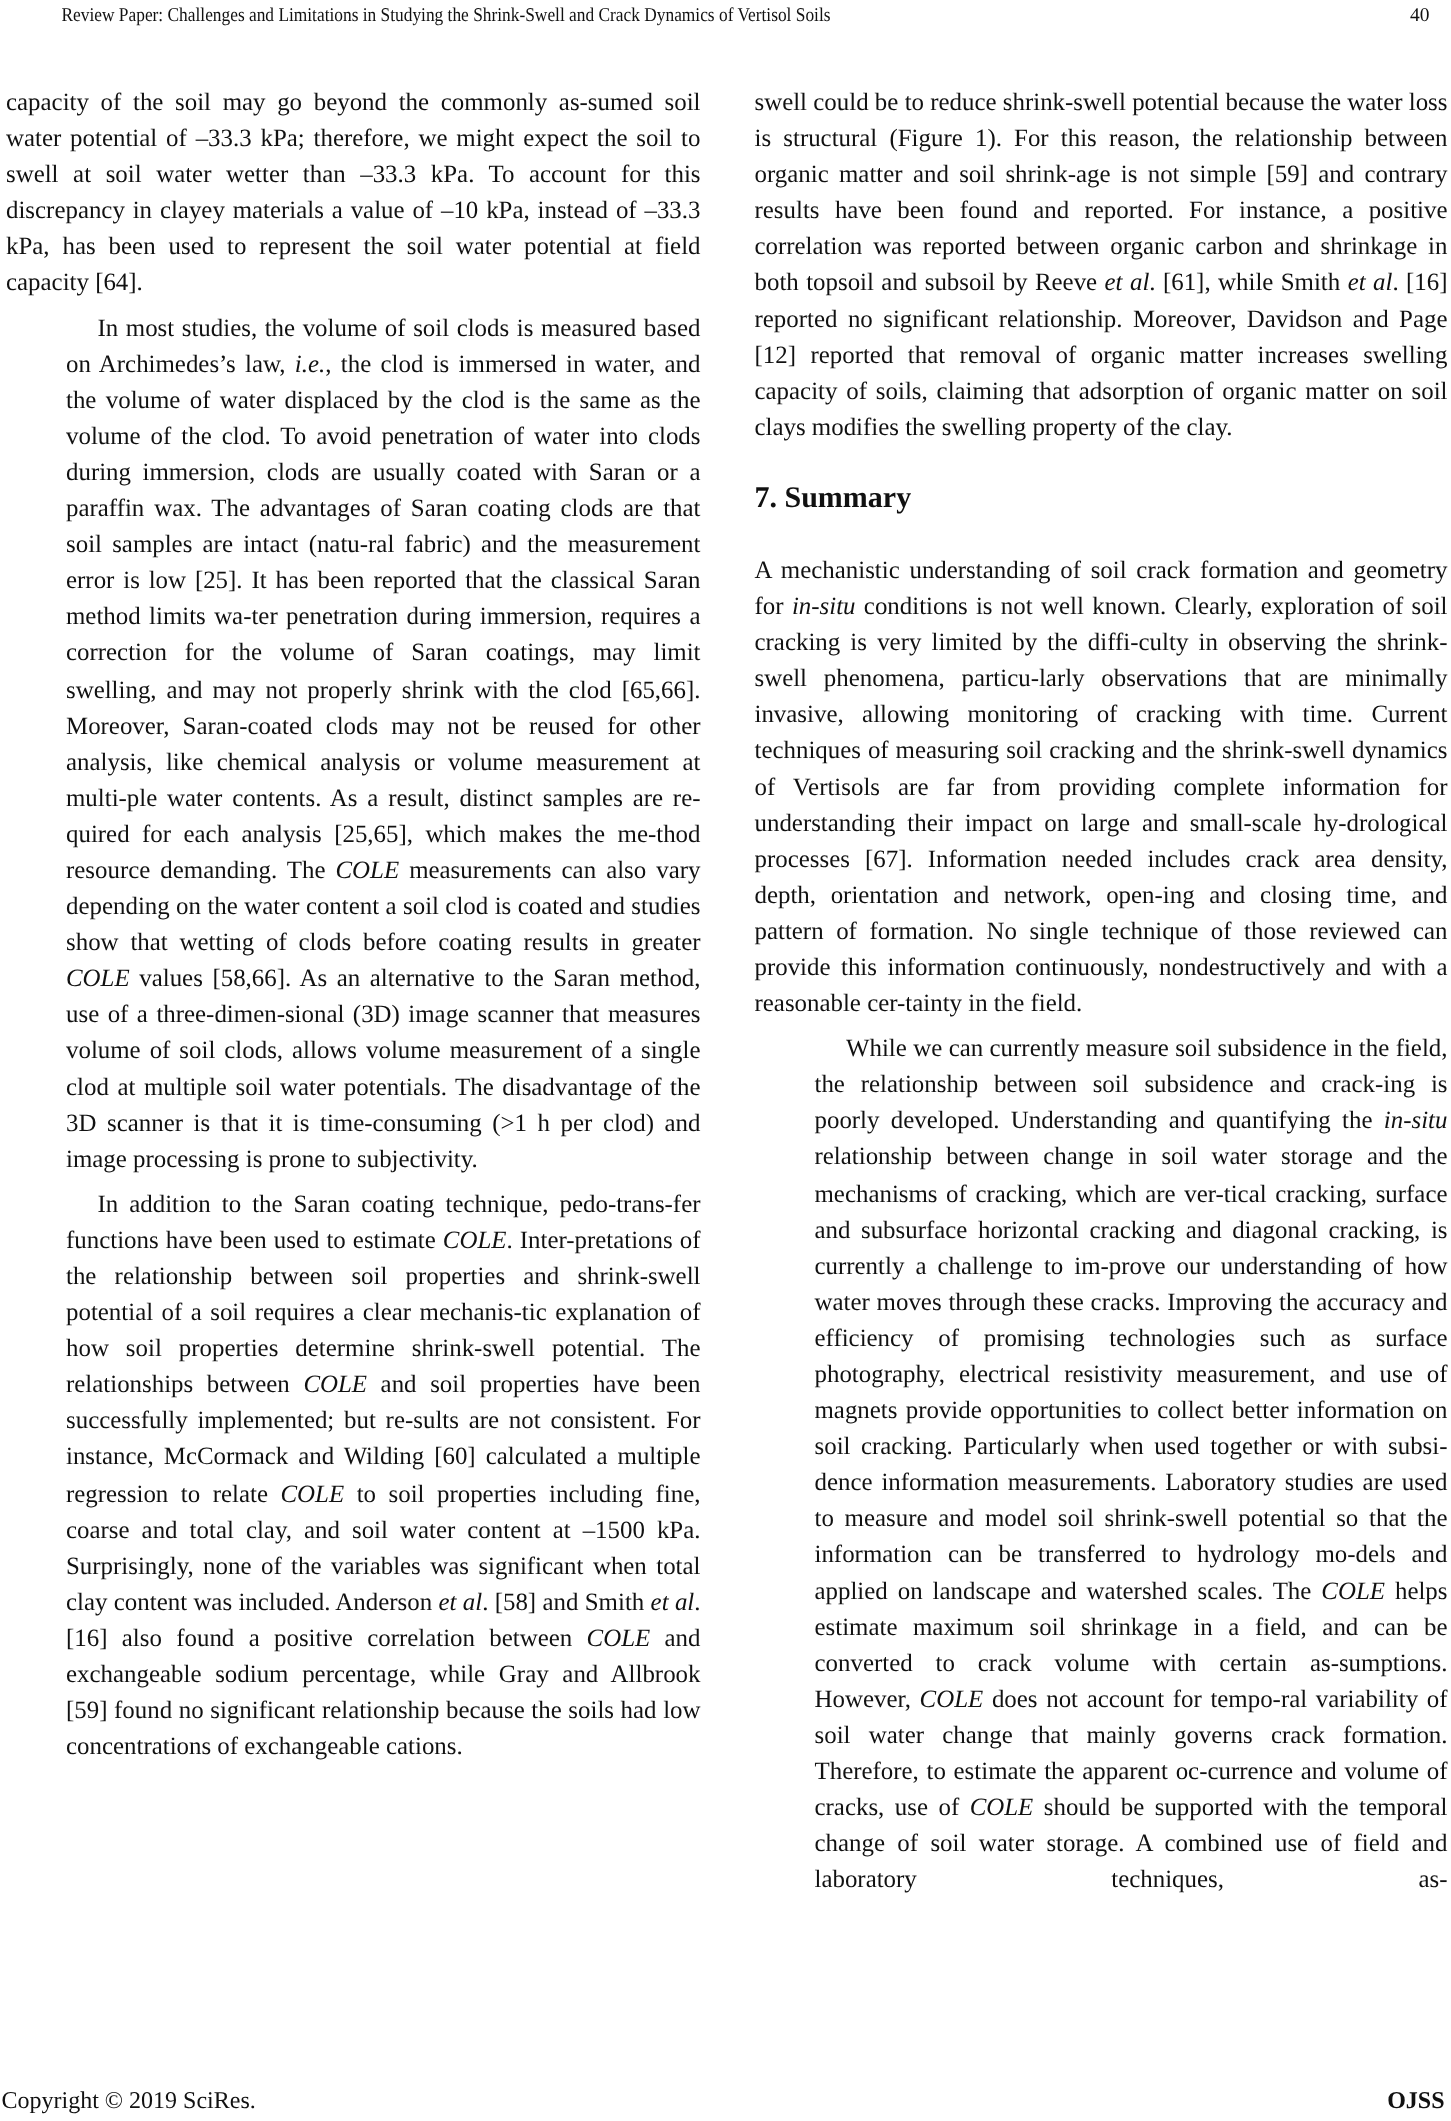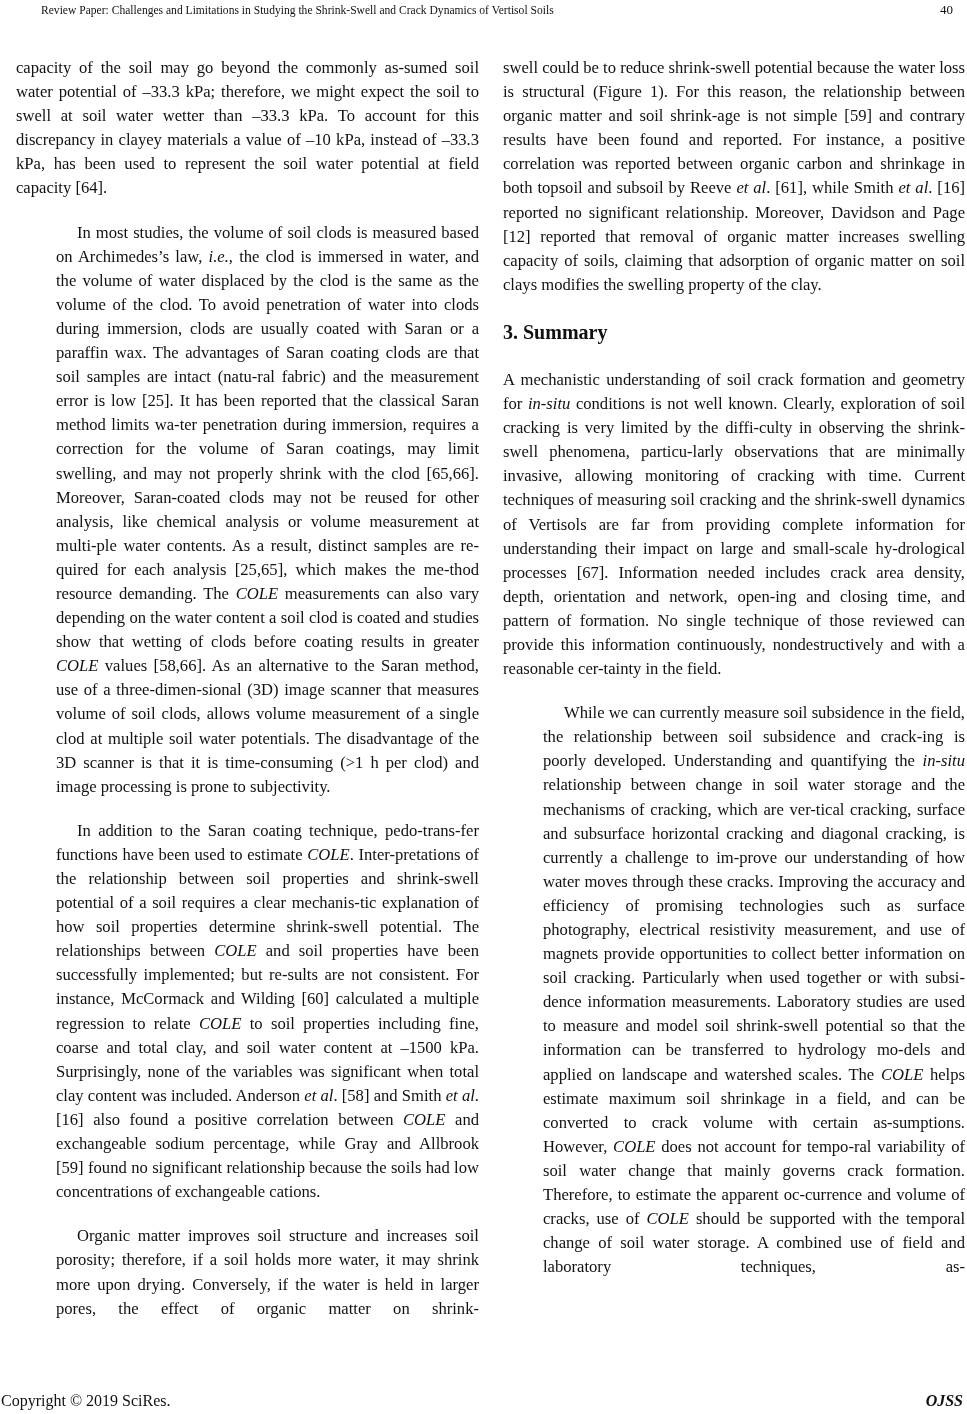--- a/index.html
+++ b/index.html
@@ -16,64 +16,63 @@
     position: absolute; left: 41px; top: 0; white-space: nowrap;
     transform: scaleX(0.89); transform-origin: left top;
   }
   .running-header .page-num { position: absolute; right: 14px; top: 0; }
 
   .column {
     position: absolute; top: 56px;
     font-size: 16.6px; line-height: 24.1px;
     text-align: justify; hyphens: manual;
   }
-  .col-left { left: 16px; width: 463px; }
+  .col-left { left: 4px; width: 463px; }
   .col-right { left: 503px; width: 462px; }
 
   .column p { margin: 0; }
-  .column p.indent { text-indent: 21px; margin-top: 20px; padding-left: 40px; }
+  .column p.indent { text-indent: 21px; margin-top: 6px; padding-left: 40px; }
   .column p.cont { text-indent: 0; }
   .column p.first-after-heading { text-indent: 0; margin-top: 24px; }
   .column p.last-line-justify {
     text-align-last: justify;
   }
   .section-heading {
     font-weight: bold; font-size: 20px; line-height: 24px;
     margin: 23px 0 11px 0;
   }
 
   em { }
   strong { font-weight: normal; }
 
   .footer {
     position: absolute; top: 1391px; left: 0; width: 967px;
     font-size: 16px; line-height: 20px;
   }
   .footer .copyright { position: absolute; left: 1px; }
-  .footer .journal { position: absolute; right: 4px; font-weight: bold; font-style: italic; }
+  .footer .journal { position: absolute; right: 4px; font-weight: bold; }
 </style>
 </head>
 <body>
 
 <header class="running-header">
   <span class="title">Review Paper: Challenges and Limitations in Studying the Shrink-Swell and Crack Dynamics of Vertisol Soils</span>
   <span class="page-num">40</span>
 </header>
 
 <main>
   <section class="column col-left">
     <p class="cont last-line-none"><span>capacity of the soil may go beyond the commonly as-sumed soil water potential of –33.3 kPa; therefore, we might expect the soil to swell at soil water wetter than –33.3 kPa. To account for this discrepancy in clayey materials a value of –10 kPa, instead of –33.3 kPa, has been used to represent the soil water potential at field capacity [64].</span></p>
     <p class="indent"><span>In most studies, the volume of soil clods is measured based on Archimedes’s law, </span><em>i.e.</em><span>, the clod is immersed in water, and the volume of water displaced by the clod is the same as the volume of the clod. To avoid penetration of water into clods during immersion, clods are usually coated with Saran or a paraffin wax. The advantages of Saran coating clods are that soil samples are intact (natu-ral fabric) and the measurement error is low [25]. It has been reported that the classical Saran method limits wa-ter penetration during immersion, requires a correction for the volume of Saran coatings, may limit swelling, and may not properly shrink with the clod [65,66]. Moreover, Saran-coated clods may not be reused for other analysis, like chemical analysis or volume measurement at multi-ple water contents. As a result, distinct samples are re-quired for each analysis [25,65], which makes the me-thod resource demanding. The </span><em>COLE</em><span> measurements can also vary depending on the water content a soil clod is coated and studies show that wetting of clods before coating results in greater </span><em>COLE</em><span> values [58,66]. As an alternative to the Saran method, use of a three-dimen-sional (3D) image scanner that measures volume of soil clods, allows volume measurement of a single clod at multiple soil water potentials. The disadvantage of the 3D scanner is that it is time-consuming (&gt;1 h per clod) and image processing is prone to subjectivity.</span></p>
     <p class="indent"><span>In addition to the Saran coating technique, pedo-trans-fer functions have been used to estimate </span><em>COLE</em><span>. Inter-pretations of the relationship between soil properties and shrink-swell potential of a soil requires a clear mechanis-tic explanation of how soil properties determine shrink-swell potential. The relationships between </span><em>COLE</em><span> and soil properties have been successfully implemented; but re-sults are not consistent. For instance, McCormack and Wilding [60] calculated a multiple regression to relate </span><em>COLE</em><span> to soil properties including fine, coarse and total clay, and soil water content at –1500 kPa. Surprisingly, none of the variables was significant when total clay content was included. Anderson </span><em>et al</em><span>. [58] and Smith </span><em>et al</em><span>. [16] also found a positive correlation between </span><em>COLE</em><span> and exchangeable sodium percentage, while Gray and Allbrook [59] found no significant relationship because the soils had low concentrations of exchangeable cations.</span></p>
-    <p class="indent last-line-justify"><span>Organic matter improves soil structure and increases soil porosity; therefore, if a soil holds more water, it may shrink more upon drying. Conversely, if the water is held in larger pores, the effect of organic matter on shrink-</span></p>
   </section>
 
   <section class="column col-right">
     <p class="cont"><span>swell could be to reduce shrink-swell potential because the water loss is structural (</span><strong>Figure 1</strong><span>). For this reason, the relationship between organic matter and soil shrink-age is not simple [59] and contrary results have been found and reported. For instance, a positive correlation was reported between organic carbon and shrinkage in both topsoil and subsoil by Reeve </span><em>et al</em><span>. [61], while Smith </span><em>et al</em><span>. [16] reported no significant relationship. Moreover, Davidson and Page [12] reported that removal of organic matter increases swelling capacity of soils, claiming that adsorption of organic matter on soil clays modifies the swelling property of the clay.</span></p>
-    <h2 class="section-heading">3. Summary</h2>
+    <h2 class="section-heading">7. Summary</h2>
     <p class="first-after-heading"><span>A mechanistic understanding of soil crack formation and geometry for </span><em>in-situ</em><span> conditions is not well known. Clearly, exploration of soil cracking is very limited by the diffi-culty in observing the shrink-swell phenomena, particu-larly observations that are minimally invasive, allowing monitoring of cracking with time. Current techniques of measuring soil cracking and the shrink-swell dynamics of Vertisols are far from providing complete information for understanding their impact on large and small-scale hy-drological processes [67]. Information needed includes crack area density, depth, orientation and network, open-ing and closing time, and pattern of formation. No single technique of those reviewed can provide this information continuously, nondestructively and with a reasonable cer-tainty in the field.</span></p>
     <p class="indent last-line-justify"><span>While we can currently measure soil subsidence in the field, the relationship between soil subsidence and crack-ing is poorly developed. Understanding and quantifying the </span><em>in-situ</em><span> relationship between change in soil water storage and the mechanisms of cracking, which are ver-tical cracking, surface and subsurface horizontal cracking and diagonal cracking, is currently a challenge to im-prove our understanding of how water moves through these cracks. Improving the accuracy and efficiency of promising technologies such as surface photography, electrical resistivity measurement, and use of magnets provide opportunities to collect better information on soil cracking. Particularly when used together or with subsi-dence information measurements. Laboratory studies are used to measure and model soil shrink-swell potential so that the information can be transferred to hydrology mo-dels and applied on landscape and watershed scales. The </span><em>COLE</em><span> helps estimate maximum soil shrinkage in a field, and can be converted to crack volume with certain as-sumptions. However, </span><em>COLE</em><span> does not account for tempo-ral variability of soil water change that mainly governs crack formation. Therefore, to estimate the apparent oc-currence and volume of cracks, use of </span><em>COLE</em><span> should be supported with the temporal change of soil water storage. A combined use of field and laboratory techniques, as-</span></p>
   </section>
 </main>
 
 <footer class="footer">
   <span class="copyright">Copyright © 2019 SciRes.</span>
   <span class="journal">OJSS</span>
 </footer>
 

